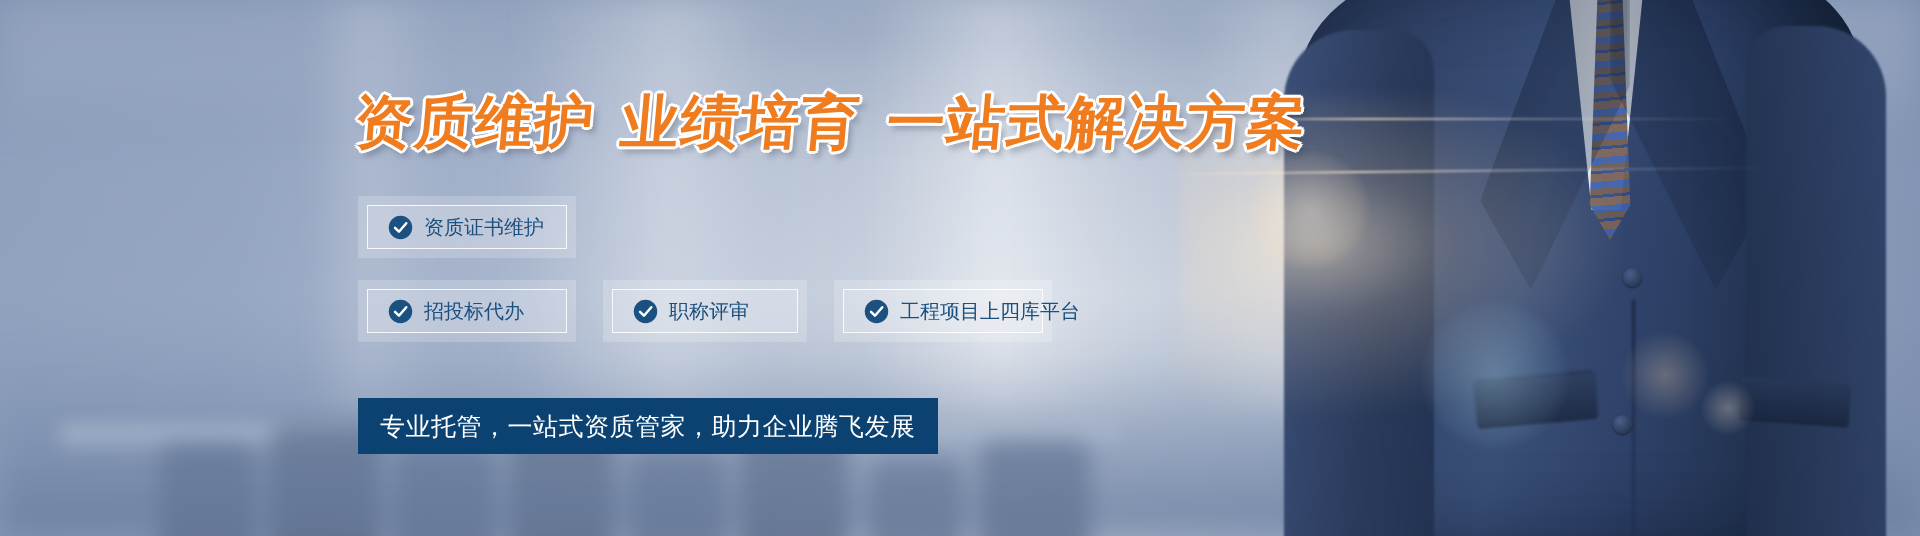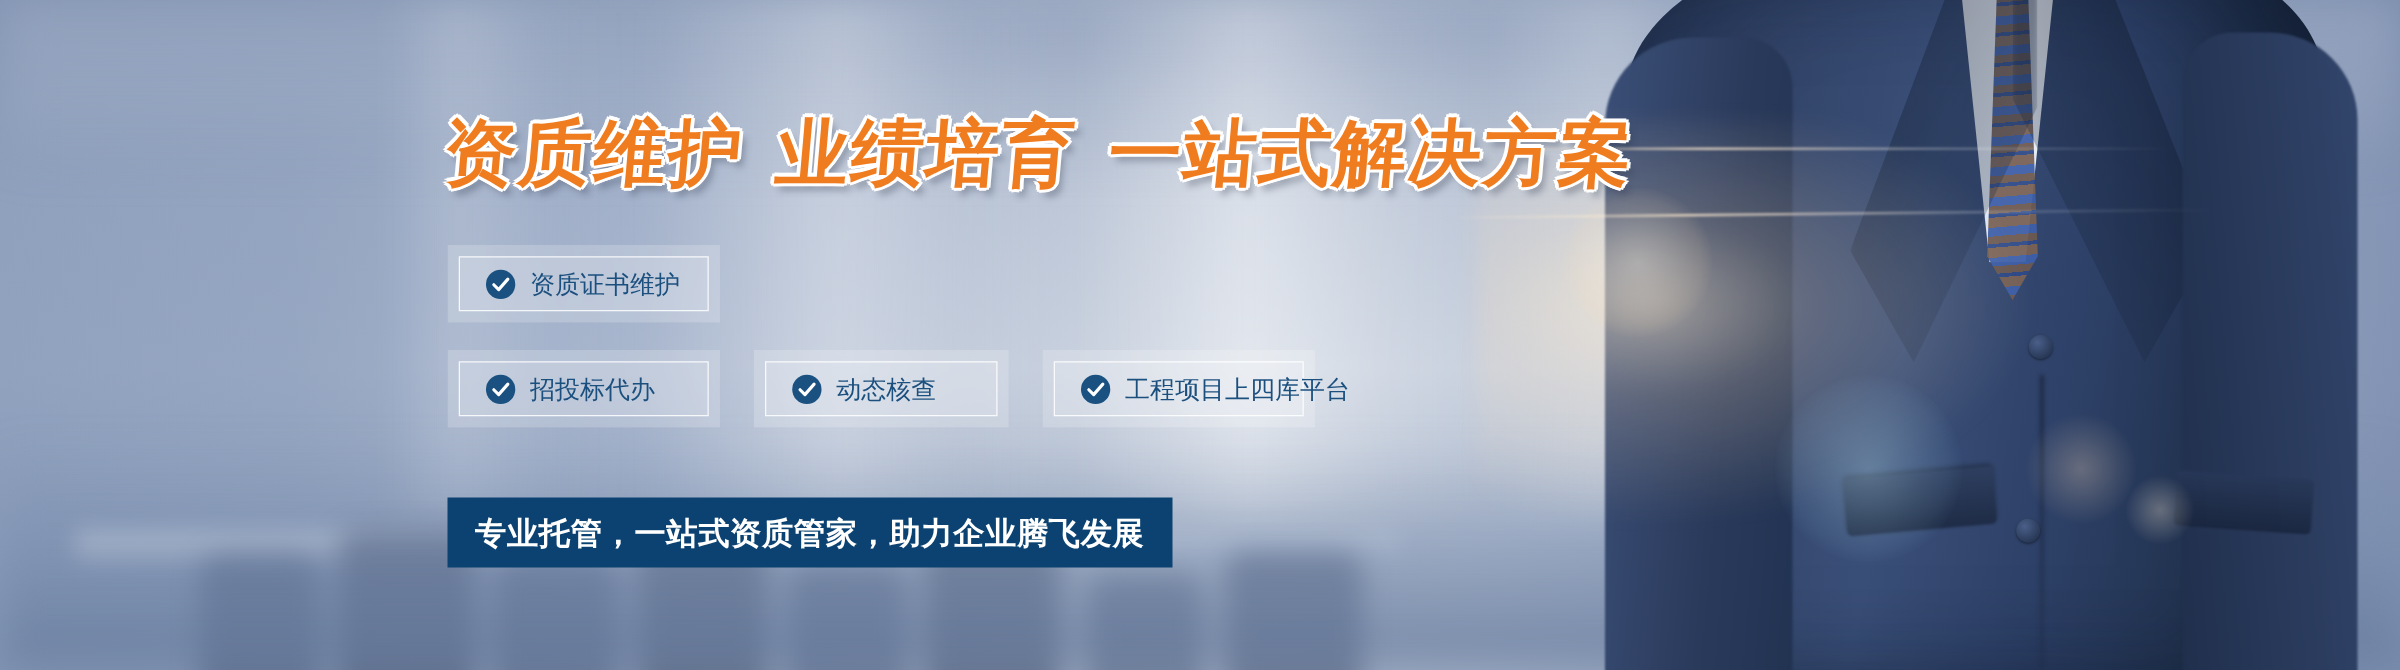--- a/index.html
+++ b/index.html
@@ -209,21 +209,21 @@
   }
 
   .ribbon{
     position:absolute;left:358px;top:398px;
     background:#0b4271;
     height:56px;
     display:flex;align-items:center;
     padding:0 22px;
   }
   .ribbon-text{
-    color:#ffffff;font-size:25px;font-weight:bold;letter-spacing:.5px;white-space:nowrap;
+    color:#ffffff;font-size:25px;font-weight:normal;letter-spacing:.5px;white-space:nowrap;
     font-family:"DejaVu Sans","Liberation Sans",sans-serif;
   }
 </style>
 </head>
 <body>
 
 <div class="banner">
 
   <div class="bg">
     <div class="bg-base"></div>
@@ -296,21 +296,21 @@
             <span class="fbox-label">招投标代办</span>
           </div>
         </div>
 
         <div class="fbox w2">
           <div class="fbox-inner">
             <svg class="check-icon" viewBox="0 0 32 32">
               <circle cx="16" cy="16" r="15" fill="#1a5180"></circle>
               <path d="M9 16.4 L14 21.4 L23.4 10.6" fill="none" stroke="#ffffff" stroke-width="3.2" stroke-linecap="round" stroke-linejoin="round"></path>
             </svg>
-            <span class="fbox-label">动态核查</span>
+            <span class="fbox-label">职称评审</span>
           </div>
         </div>
 
         <div class="fbox w3">
           <div class="fbox-inner">
             <svg class="check-icon" viewBox="0 0 32 32">
               <circle cx="16" cy="16" r="15" fill="#1a5180"></circle>
               <path d="M9 16.4 L14 21.4 L23.4 10.6" fill="none" stroke="#ffffff" stroke-width="3.2" stroke-linecap="round" stroke-linejoin="round"></path>
             </svg>
             <span class="fbox-label">工程项目上四库平台</span>

